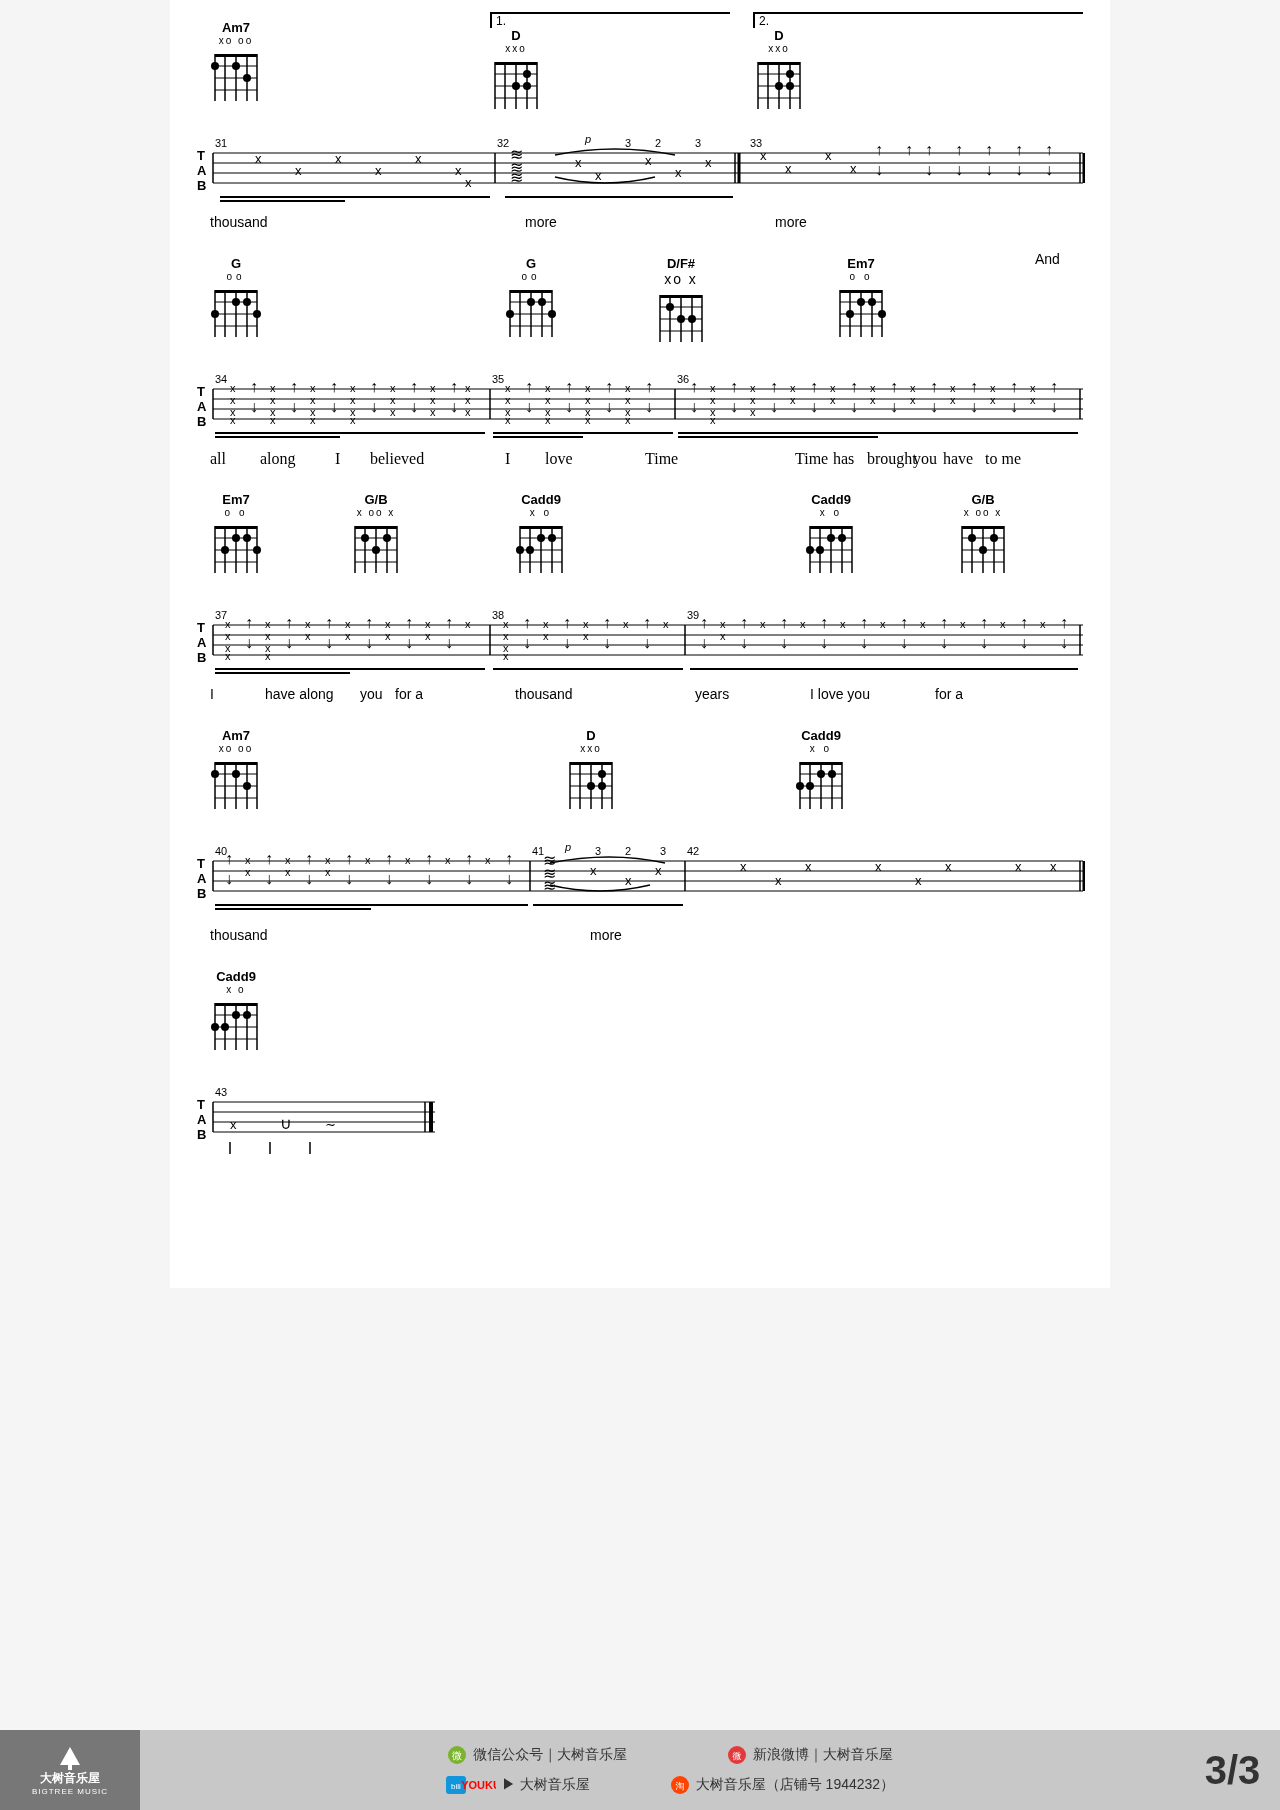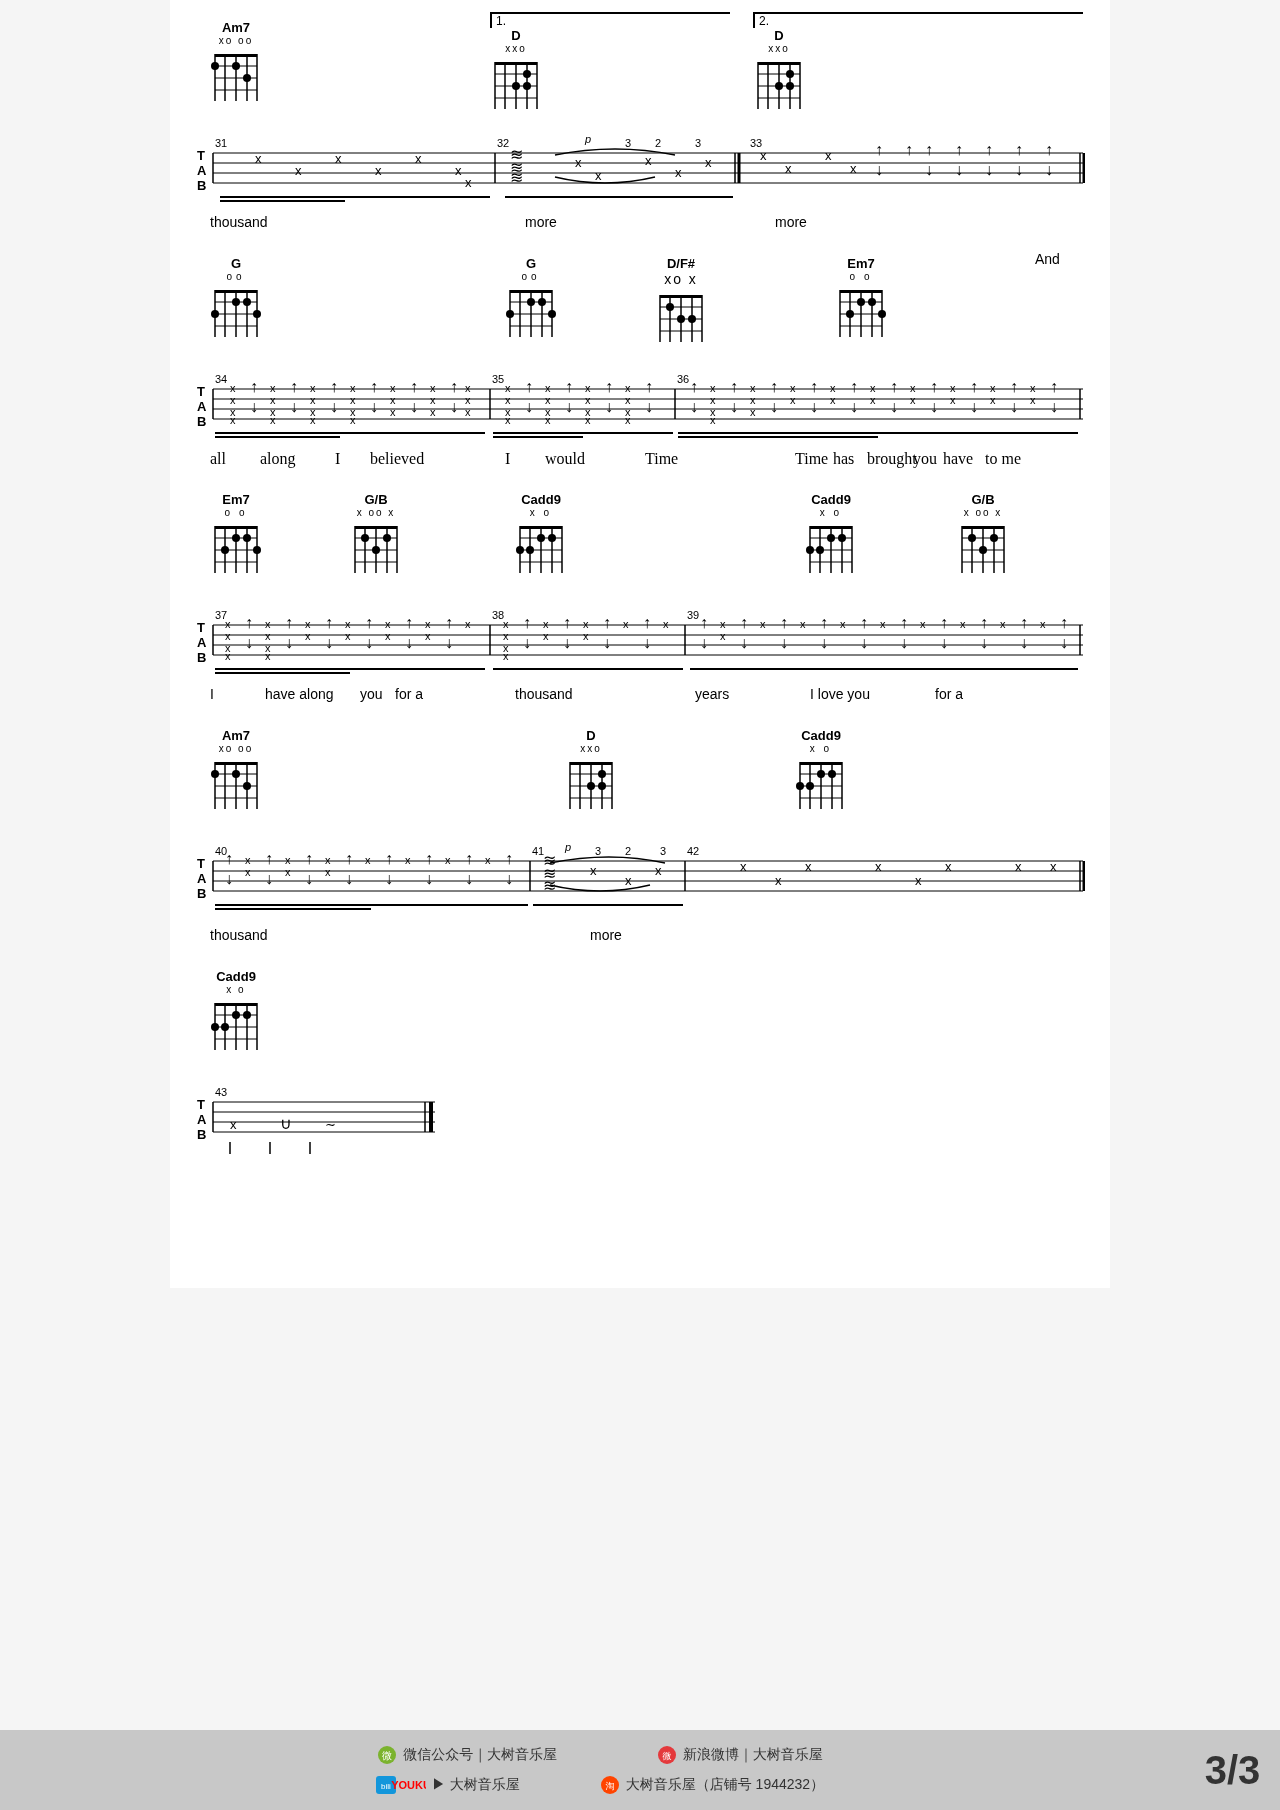--- a/index.html
+++ b/index.html
@@ -404,21 +404,21 @@
       <line x1="483" y1="76" x2="683" y2="76" stroke="black" stroke-width="2"></line>
     </svg>
 
     
     <div style="position:relative; height:22px; width:890px;">
       <span style="position:absolute; left:15px;">all</span>
       <span style="position:absolute; left:65px;">along</span>
       <span style="position:absolute; left:140px;">I</span>
       <span style="position:absolute; left:175px;text-align:center;">believed</span>
       <span style="position:absolute; left:310px;">I</span>
-      <span style="position:absolute; left:350px;">would</span>
+      <span style="position:absolute; left:350px;">love</span>
       <span style="position:absolute; left:450px;">Time</span>
       <span style="position:absolute; left:600px;">Time</span>
       <span style="position:absolute; left:638px;">has</span>
       <span style="position:absolute; left:672px;">brought</span>
       <span style="position:absolute; left:718px;">you</span>
       <span style="position:absolute; left:748px;">have</span>
       <span style="position:absolute; left:790px;">to me</span>
     </div>
   </div>
 
@@ -839,20 +839,29 @@
       <line x1="35" y1="68" x2="35" y2="80" stroke="black" stroke-width="1.5"></line>
       <line x1="75" y1="68" x2="75" y2="80" stroke="black" stroke-width="1.5"></line>
       <line x1="115" y1="68" x2="115" y2="80" stroke="black" stroke-width="1.5"></line>
     </svg>
   </div>
 
 </div>
 
 <div style="position:fixed; bottom:0; left:0; width:1280px; height:80px; background:#c8c8c8; display:flex; align-items:stretch;">
 
+  <div style="width:140px; background:#777; display:flex; flex-direction:column; align-items:center; justify-content:center; padding:5px;">
+
+    <svg width="30" height="25" viewBox="0 0 30 25">
+      <polygon points="15,2 5,20 25,20" fill="white"></polygon>
+      <rect x="13" y="20" width="4" height="5" fill="white"></rect>
+    </svg>
+    <div style="color:white; font-size:12px; font-weight:bold; font-family:Arial; text-align:center;">大树音乐屋</div>
+    <div style="color:white; font-size:8px; font-family:Arial; letter-spacing:1px; text-align:center;">BIGTREE MUSIC</div>
+  </div>
 
   <div style="flex:1; display:flex; flex-direction:column; align-items:center; justify-content:center; gap:10px;">
     <div style="display:flex; gap:100px; align-items:center;">
       <div style="display:flex; align-items:center; gap:6px; font-size:14px; font-family:Arial; color:#333;">
         <svg width="20" height="20" viewBox="0 0 20 20">
           <circle cx="10" cy="10" r="9" fill="#7BB32E"></circle>
           <text x="10" y="14" text-anchor="middle" fill="white" font-size="10">微</text>
         </svg>
         <span>微信公众号｜大树音乐屋</span>
       </div>

